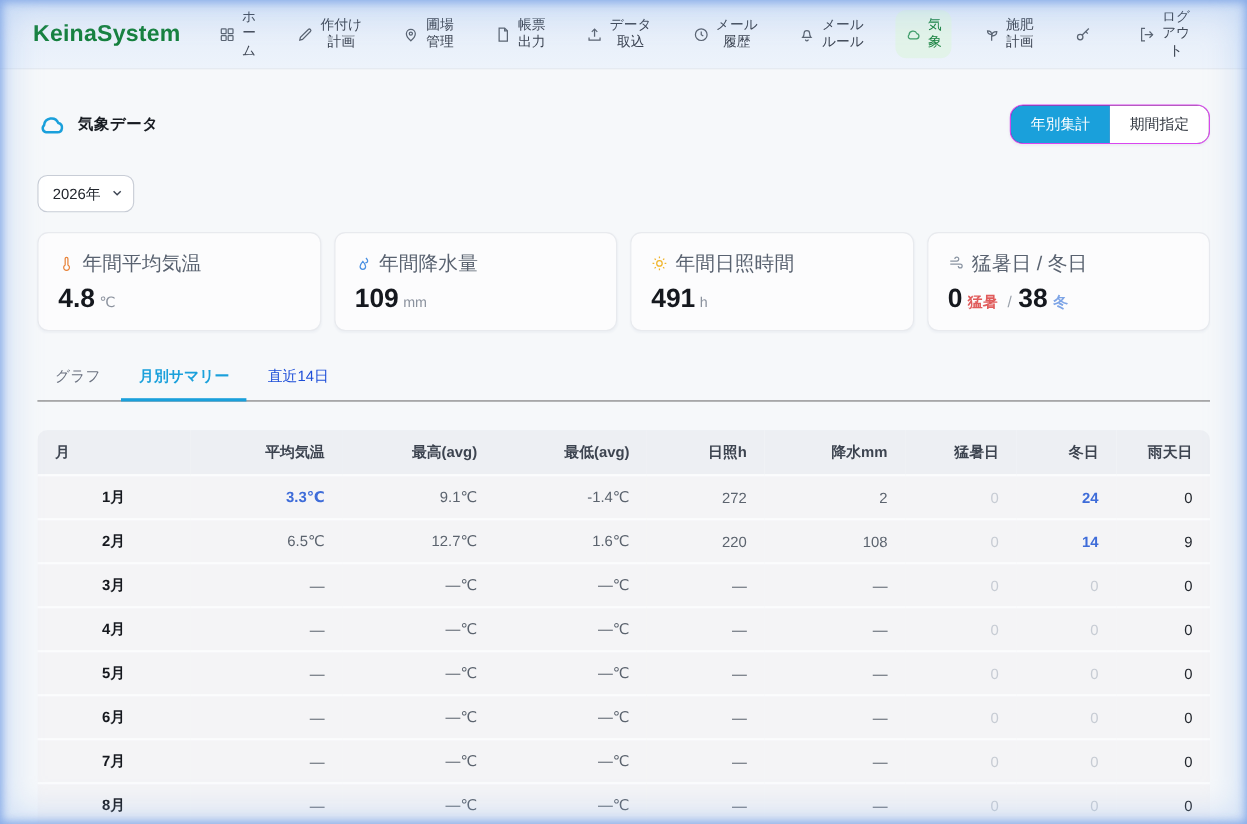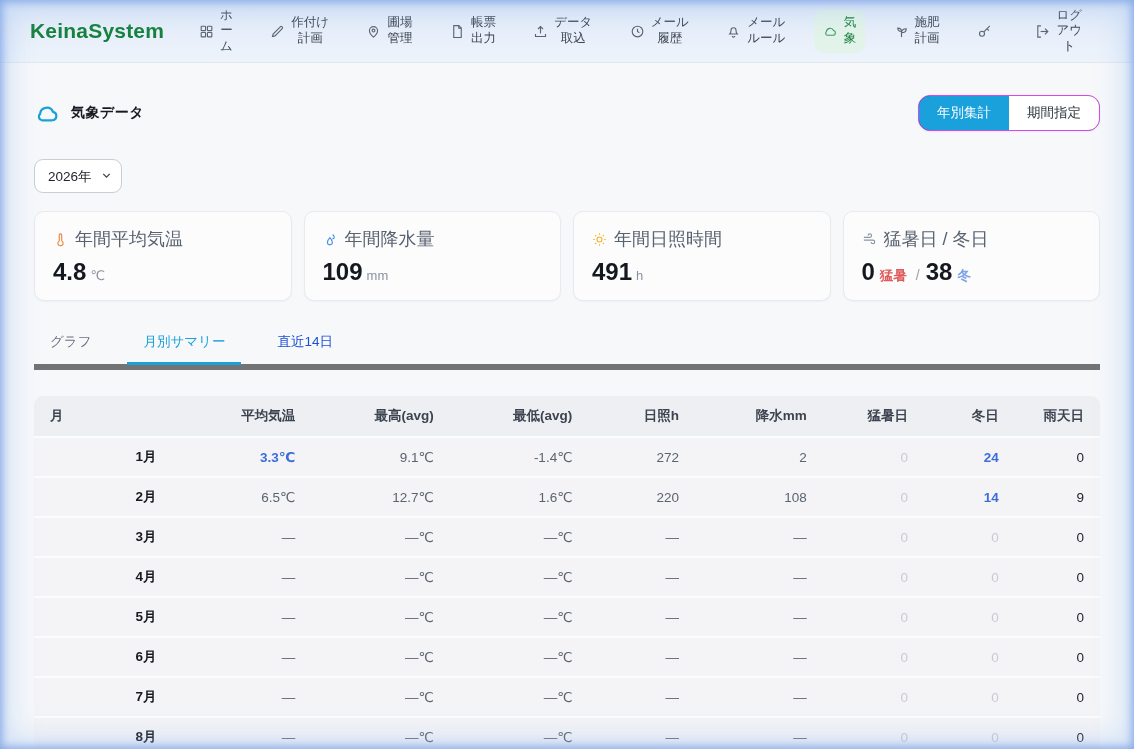--- a/index.html
+++ b/index.html
@@ -56,37 +56,37 @@
   .card-head { display:flex; align-items:center; gap:7px; font-size:18px; color:#596270; }
   .card-head svg { width:15px; height:15px; }
   .card-value { margin-top:7px; font-size:24px; font-weight:bold; color:#15181e; }
   .card-value .unit { font-size:13px; font-weight:normal; color:#8b929e; margin-left:4px; }
   .icon-thermo { color:var(--icon-orange); } .icon-drops { color:var(--icon-blue); }
   .icon-sun { color:var(--icon-yellow); } .icon-wind { color:#8a94a2; }
   .hot-lbl { font-size:13.5px; font-weight:600; color:var(--hot-red); margin:0 3px 0 5px; }
   .sep { font-size:14px; font-weight:normal; color:#9aa1ab; margin:0 6px; }
   .cold-lbl { font-size:13.5px; font-weight:600; color:var(--winter-blue); margin-left:5px; }
   
-  .tabs { display:flex; gap:20px; margin-top:24px; border-bottom:6px solid #737373; }
+  .tabs { display:flex; gap:3px; margin-top:24px; border-bottom:1px solid #737373; }
   .tab { padding:8px 16px 11px; font-size:13.5px; color:#6b7280; cursor:pointer; border-bottom:3px solid transparent; margin-bottom:-1px; }
-  .tab.active { color:var(--accent); font-weight:normal; border-bottom-color:var(--accent); }
+  .tab.active { color:var(--accent); font-weight:bold; border-bottom-color:var(--accent); }
   .tab.t3 { color:#1d4ed8; }
   
   .table-wrap { margin-top:26px; border-radius:9px 9px 0 0; overflow:hidden; }
   table { width:100%; border-collapse:collapse; font-size:13.5px; table-layout:fixed; }
   thead th {
     background:#edeff3; color:#3d4450; font-weight:600; text-align:right;
     padding:11px 16px; border-bottom:2px solid #fbfcfd;
   }
   thead th:first-child { text-align:left; }
   tbody td {
     background:#f4f4f6; color:#5b636e; text-align:right;
     padding:10px 16px; border-bottom:2px solid #fbfcfd;
   }
-  tbody td.col-month { text-align:right; font-weight:bold; color:#15181e; }
+  tbody td.col-month { text-align:center; font-weight:bold; color:#15181e; }
   tbody td.cold { color:var(--cold-blue); font-weight:bold; }
   tbody td.muted { color:#c7ccd4; }
   tbody td.dark { color:#23272e; }
   col.c0{width:13%} col.c1{width:13%} col.c2{width:13%} col.c3{width:13%} col.c4{width:10%}
   col.c5{width:12%} col.c6{width:9.5%} col.c7{width:8.5%} col.c8{width:8%}
 </style>
 </head>
 <body>
 
 <header class="navbar">

